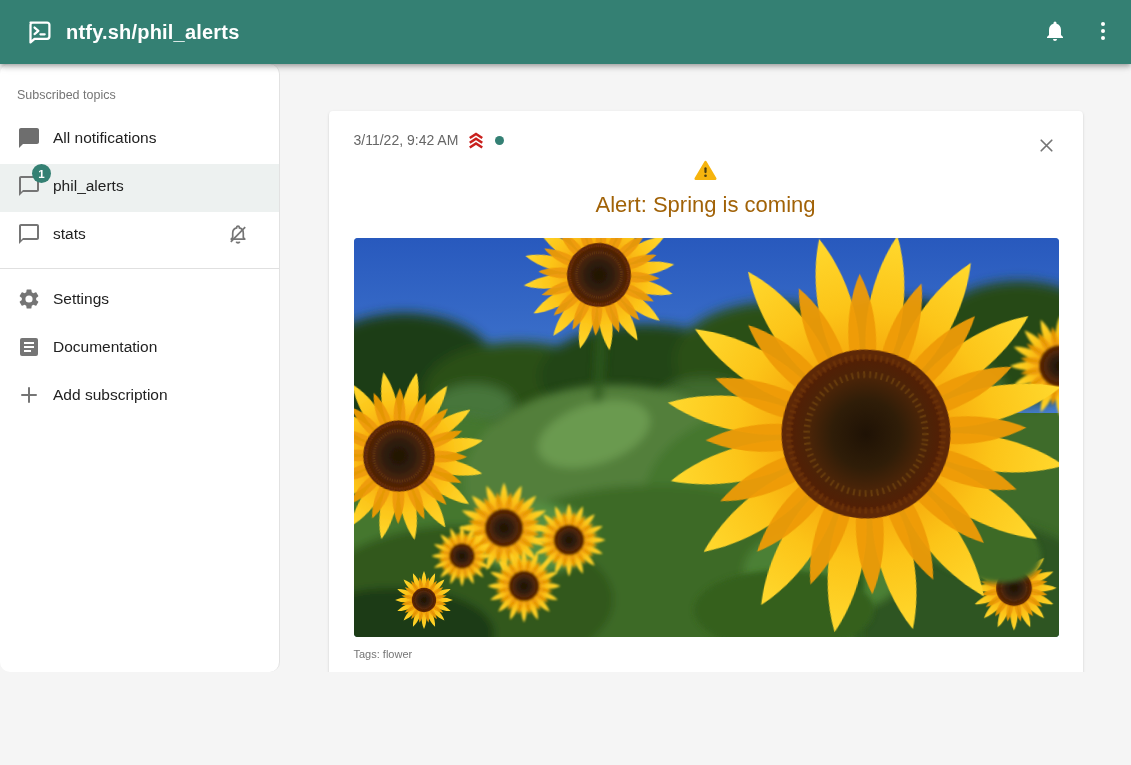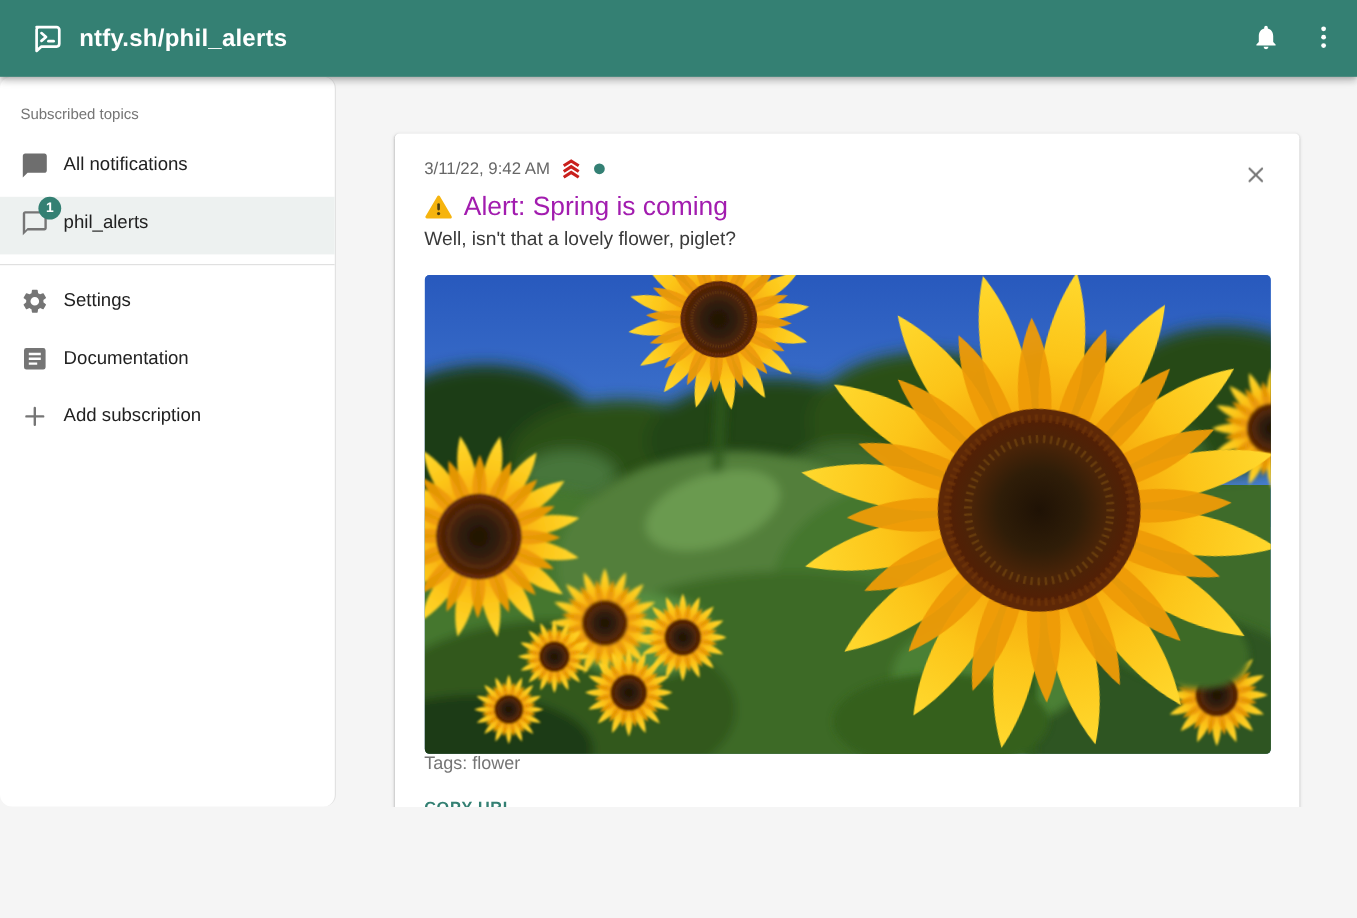--- a/index.html
+++ b/index.html
@@ -51,25 +51,25 @@
     box-shadow:0 2px 1px -1px rgba(0,0,0,.2), 0 1px 1px 0 rgba(0,0,0,.14), 0 1px 3px 0 rgba(0,0,0,.12);
     padding:19px 25px 20px; position:relative;
   }
   .meta-row { display:flex; align-items:center; gap:5px; color:#666; font-size:14px; }
   .prio-ic { width:20px; height:20px; margin-left:3px; }
   .new-dot { width:9px; height:9px; border-radius:50%; background:#348074; margin-left:4px; }
   .close-btn {
     position:absolute; top:16px; right:16px; width:40px; height:40px; border:none; background:transparent;
     border-radius:50%; display:flex; align-items:center; justify-content:center; cursor:pointer;
   }
-  .card-title { display:flex; align-items:center; gap:10px; margin-top:9px; font-size:22px; color:#a21caf; }
+  .card-title { display:flex; align-items:center; gap:10px; margin-top:9px; font-size:22px; color:#a16207;flex-direction:column; }
   .warn-ic { width:23px; height:23px; flex:none; }
   .card-msg { margin-top:6px; font-size:16px; color:#3a3a3a; }
   .photo { display:block; width:705px; height:399px; margin-top:20px; border-radius:4px; background:#4d84d6; }
-  .tags { font-size:15px; color:#757575; }
+  .tags { margin-top:11px; font-size:11px; color:#757575; }
   .actions { margin-top:12px; margin-left:-8px; display:flex; gap:8px; }
   .txt-btn {
     border:none; background:transparent; color:#348073; font-family:inherit;
     font-size:13.5px; font-weight:700; letter-spacing:.6px; padding:8px; border-radius:4px; cursor:pointer;
   }
 </style>
 </head>
 <body>
 
 <div class="app">
@@ -118,20 +118,37 @@
       <span class="nav-ic">
         <svg viewBox="0 0 24 24" width="24" height="24">
           <path d="M20 2H4c-1.1 0-2 .9-2 2v18l4-4h14c1.1 0 2-.9 2-2V4c0-1.1-.9-2-2-2zm0 14H6l-2 2V4h16v12z" fill="#757575"></path>
         </svg>
         <span class="badge">1</span>
       </span>
       <span>phil_alerts</span>
     </div>
 
 
+    <div class="nav-row">
+      <span class="nav-ic">
+        <svg viewBox="0 0 24 24" width="24" height="24">
+          <path d="M20 2H4c-1.1 0-2 .9-2 2v18l4-4h14c1.1 0 2-.9 2-2V4c0-1.1-.9-2-2-2zm0 14H6l-2 2V4h16v12z" fill="#757575"></path>
+        </svg>
+      </span>
+      <span>stats</span>
+      <span class="row-end">
+        <svg viewBox="0 0 24 24" width="24" height="24">
+          <g fill="none" stroke="#757575" stroke-width="1.7" stroke-linejoin="round">
+            <path d="M12 4a1.3 1.3 0 0 1 1.3 1.3v.6c2.6.6 4 2.7 4 5.3v4.3l1.5 1.6H5.2l1.5-1.6v-4.3c0-2.6 1.4-4.7 4-5.3v-.6A1.3 1.3 0 0 1 12 4z"></path>
+            <path d="M10.3 19.6a1.8 1.8 0 0 0 3.4 0"></path>
+            <line x1="4.8" y1="19.8" x2="19.2" y2="5.2"></line>
+          </g>
+        </svg>
+      </span>
+    </div>
 
     <div class="divider"></div>
 
     <div class="nav-row">
       <span class="nav-ic">
         <svg viewBox="0 0 24 24" width="24" height="24">
           <path d="M19.14 12.94c.04-.3.06-.61.06-.94 0-.32-.02-.64-.07-.94l2.03-1.58a.49.49 0 0 0 .12-.61l-1.92-3.32a.49.49 0 0 0-.59-.22l-2.39.96c-.5-.38-1.03-.7-1.62-.94l-.36-2.54a.48.48 0 0 0-.48-.41h-3.84a.48.48 0 0 0-.47.41l-.36 2.54c-.59.24-1.13.57-1.62.94l-2.39-.96a.49.49 0 0 0-.59.22L2.74 8.87a.49.49 0 0 0 .12.61l2.03 1.58c-.05.3-.09.63-.09.94s.02.64.07.94l-2.03 1.58a.49.49 0 0 0-.12.61l1.92 3.32c.12.22.37.29.59.22l2.39-.96c.5.38 1.03.7 1.62.94l.36 2.54c.05.24.24.41.48.41h3.84c.24 0 .44-.17.47-.41l.36-2.54c.59-.24 1.13-.56 1.62-.94l2.39.96c.22.08.47 0 .59-.22l1.92-3.32a.49.49 0 0 0-.12-.61l-2.01-1.58zM12 15.6A3.6 3.6 0 1 1 12 8.4a3.6 3.6 0 0 1 0 7.2z" fill="#757575"></path>
         </svg>
       </span>
       <span>Settings</span>
@@ -185,21 +202,20 @@
         <span class="warn-ic">
           <svg viewBox="0 0 24 24" width="23" height="23">
             <path d="M12 3.2 22.2 20.6H1.8z" fill="#f6b40e" stroke="#f6b40e" stroke-width="2.6" stroke-linejoin="round"></path>
             <rect x="10.85" y="8.6" width="2.3" height="6.2" rx="1.15" fill="#4e3f10"></rect>
             <circle cx="12" cy="17.5" r="1.4" fill="#4e3f10"></circle>
           </svg>
         </span>
         <span>Alert: Spring is coming</span>
       </h2>
 
-      <div class="card-msg">Well, isn't that a lovely flower, piglet?</div>
 
       <svg class="photo" viewBox="0 0 705 399" preserveAspectRatio="xMidYMid slice">
         <defs>
           <linearGradient id="sky" x1="0" y1="0" x2="0" y2="1">
             <stop offset="0" stop-color="#2859bd"></stop>
             <stop offset="1" stop-color="#4d84d6"></stop>
           </linearGradient>
           <linearGradient id="pg" gradientUnits="userSpaceOnUse" x1="0" y1="-40" x2="0" y2="-152">
             <stop offset="0" stop-color="#f49e07"></stop>
             <stop offset=".5" stop-color="#fcc418"></stop>

